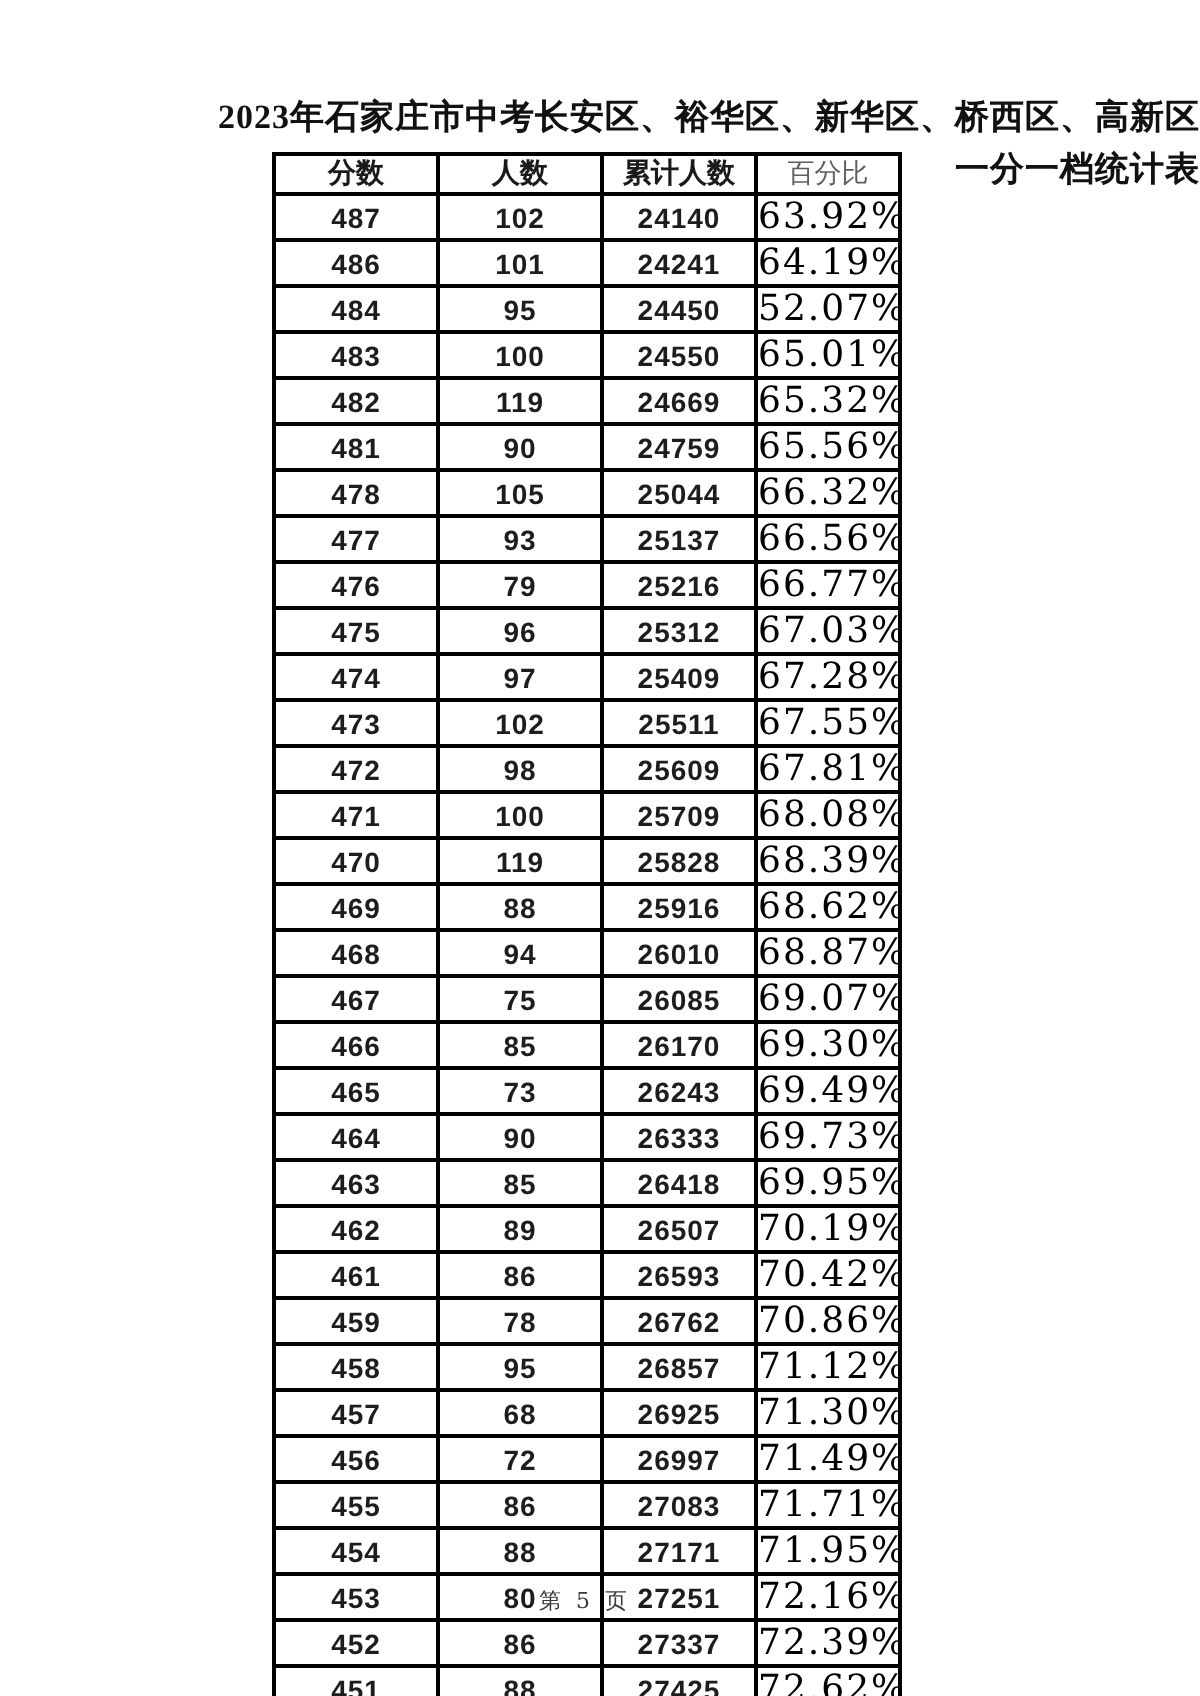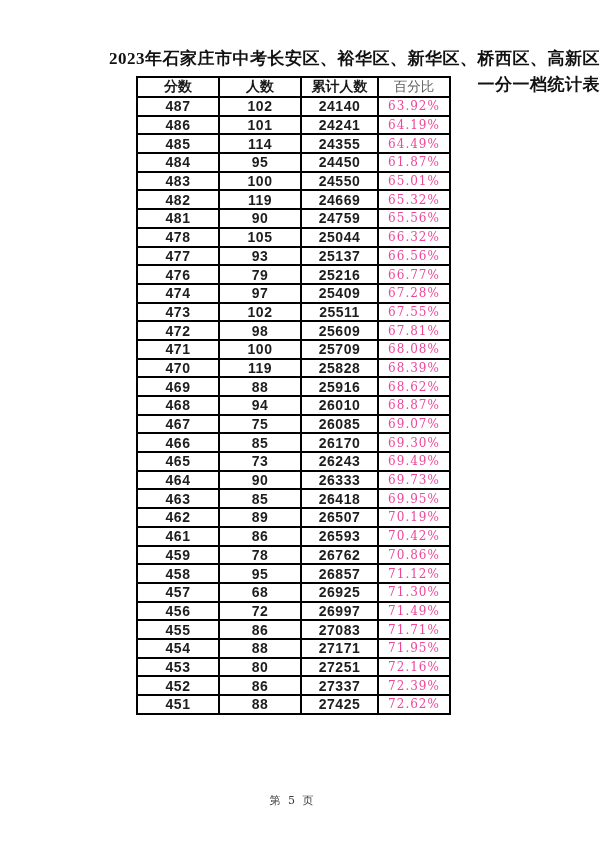--- a/index.html
+++ b/index.html
@@ -67,22 +67,22 @@
   td.num {
     font-family: "Liberation Sans", sans-serif;
     font-weight: bold;
     font-size: 14px;
     color: #1d1d1d;
     letter-spacing: 0.5px;
   }
   td.pct {
     font-family: "DejaVu Serif", serif;
     font-weight: normal;
-    font-size: 12px;
-    color: #ec4899;
+    font-size: 18px;
+    color: #000000;
     letter-spacing: 1px;
   }
   .footer {
     position: absolute;
     top: 793px;
     left: 136px;
     width: 313px;
     text-align: center;
     font-family: "DejaVu Serif", serif;
     font-size: 11px;
@@ -122,30 +122,24 @@
           <td class="num">24140</td>
           <td class="pct">63.92%</td>
         </tr>
         <tr>
           <td class="num">486</td>
           <td class="num">101</td>
           <td class="num">24241</td>
           <td class="pct">64.19%</td>
         </tr>
         <tr>
-          <td class="num">485</td>
-          <td class="num">114</td>
-          <td class="num">24355</td>
-          <td class="pct">64.49%</td>
-        </tr>
-        <tr>
           <td class="num">484</td>
           <td class="num">95</td>
           <td class="num">24450</td>
-          <td class="pct">61.87%</td>
+          <td class="pct">52.07%</td>
         </tr>
         <tr>
           <td class="num">483</td>
           <td class="num">100</td>
           <td class="num">24550</td>
           <td class="pct">65.01%</td>
         </tr>
         <tr>
           <td class="num">482</td>
           <td class="num">119</td>
@@ -170,20 +164,26 @@
           <td class="num">25137</td>
           <td class="pct">66.56%</td>
         </tr>
         <tr>
           <td class="num">476</td>
           <td class="num">79</td>
           <td class="num">25216</td>
           <td class="pct">66.77%</td>
         </tr>
         <tr>
+          <td class="num">475</td>
+          <td class="num">96</td>
+          <td class="num">25312</td>
+          <td class="pct">67.03%</td>
+        </tr>
+        <tr>
           <td class="num">474</td>
           <td class="num">97</td>
           <td class="num">25409</td>
           <td class="pct">67.28%</td>
         </tr>
         <tr>
           <td class="num">473</td>
           <td class="num">102</td>
           <td class="num">25511</td>
           <td class="pct">67.55%</td>

